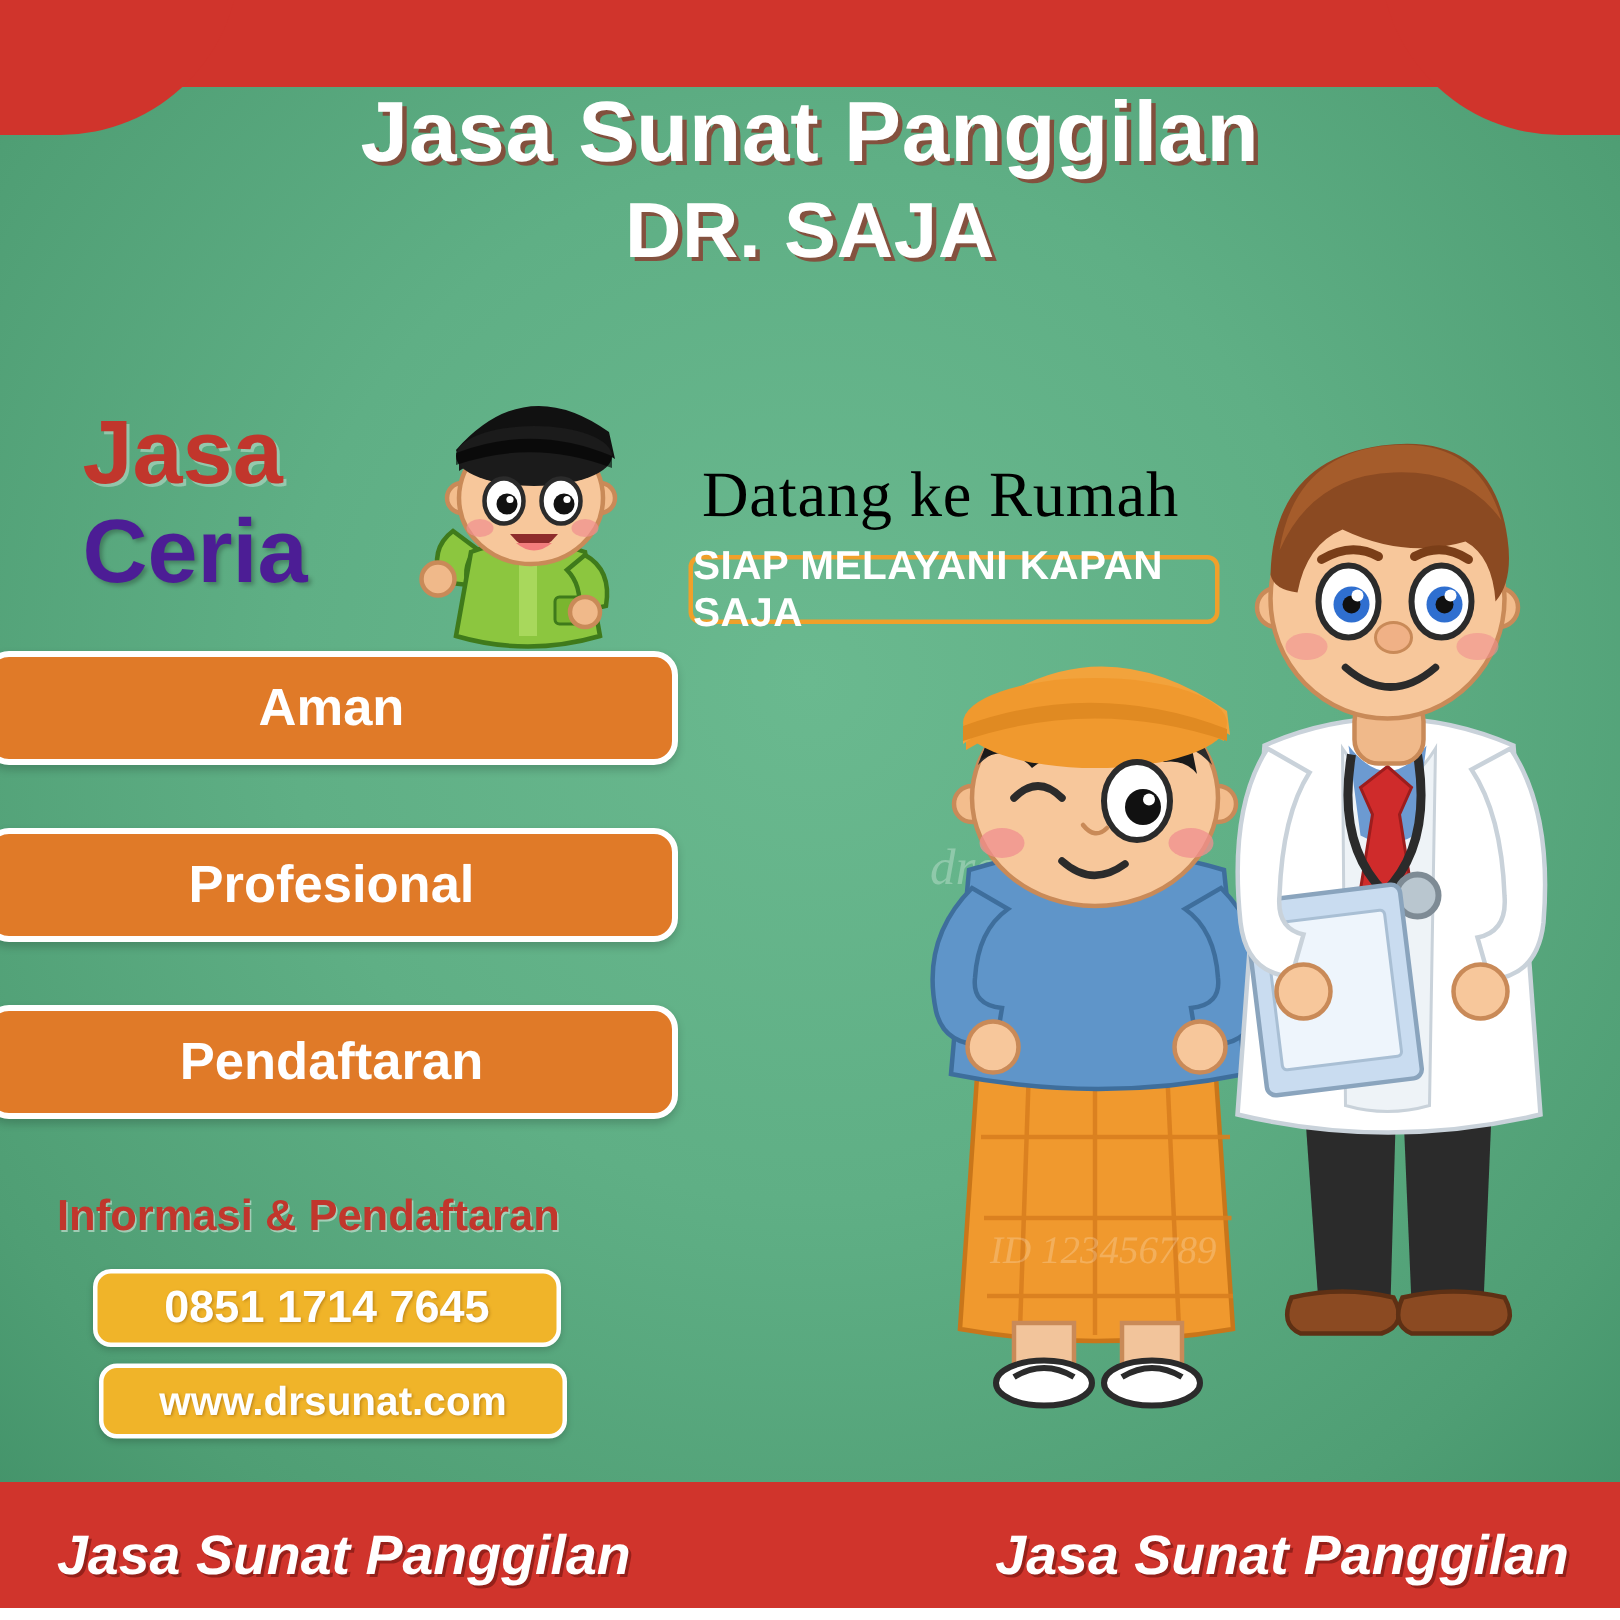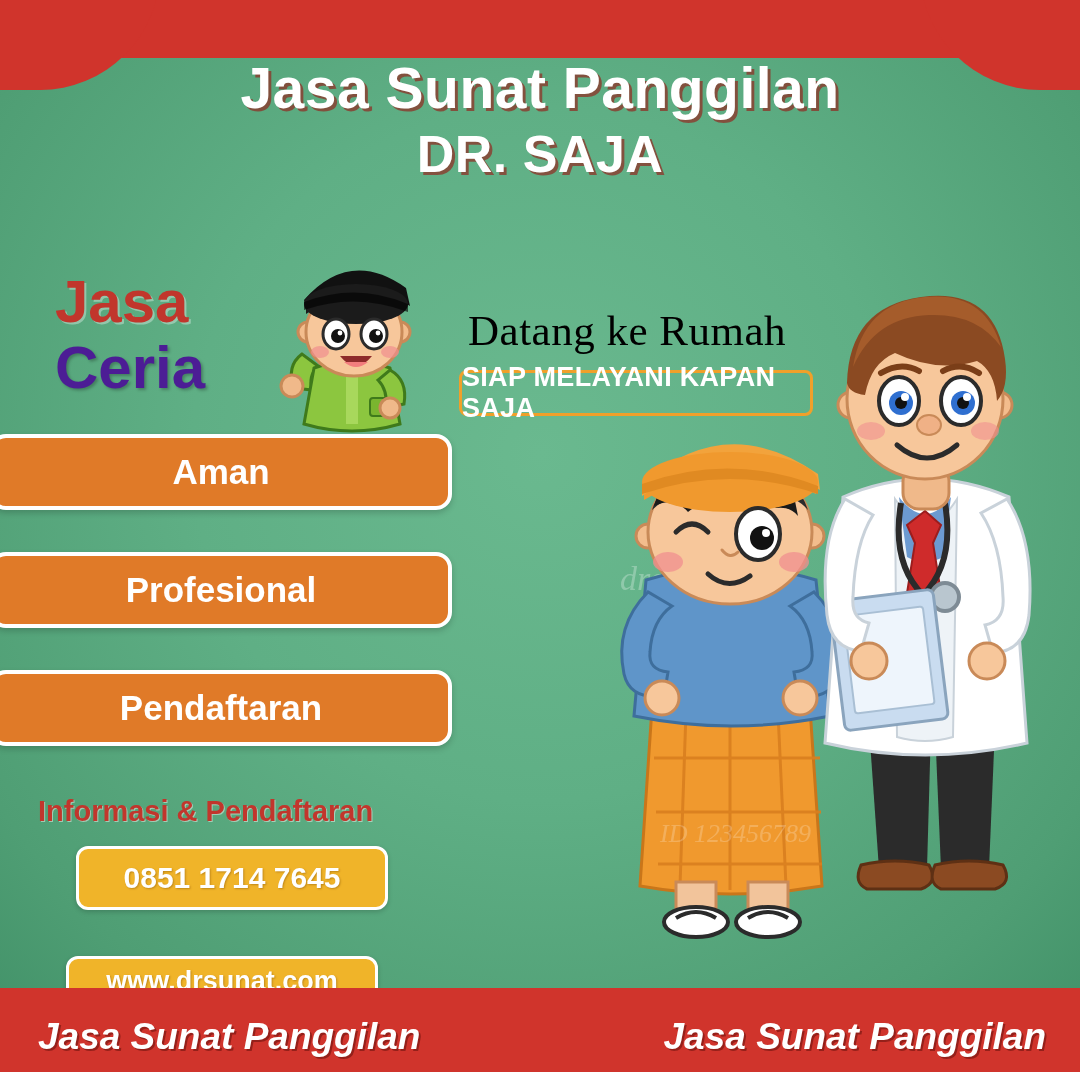--- a/index.html
+++ b/index.html
@@ -133,26 +133,26 @@
     box-sizing: border-box;
     color: #ffffff;
     font-weight: bold;
     display: flex;
     align-items: center;
     justify-content: center;
     box-shadow: 0 2px 5px rgba(0,0,0,0.18);
     text-shadow: 1px 1px 2px rgba(120,70,0,0.4);
   }
   .contact-phone {
-    left: 76px; top: 846px;
-    width: 312px; height: 64px;
+    left: 62px; top: 846px;
+    width: 312px; height: 52px;
     font-size: 30px;
   }
   .contact-web {
-    left: 66px; top: 956px;
+    left: 66px; top: 909px;
     width: 312px; height: 50px;
     font-size: 27px;
   }
 
   
   .callout-title {
     position: absolute;
     left: 468px; top: 306px;
     font-family: "Liberation Serif", serif;
     font-size: 43px;

